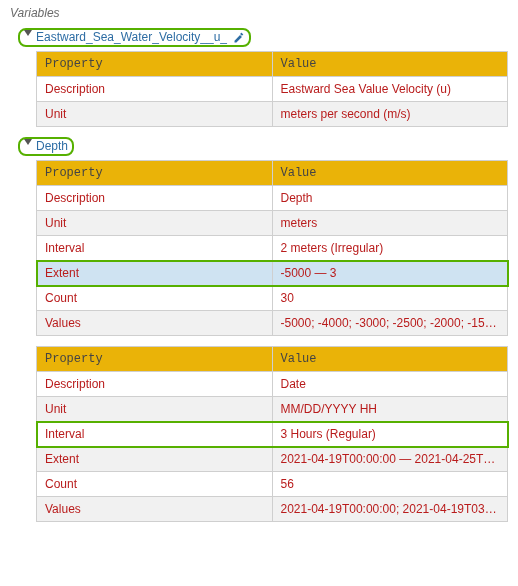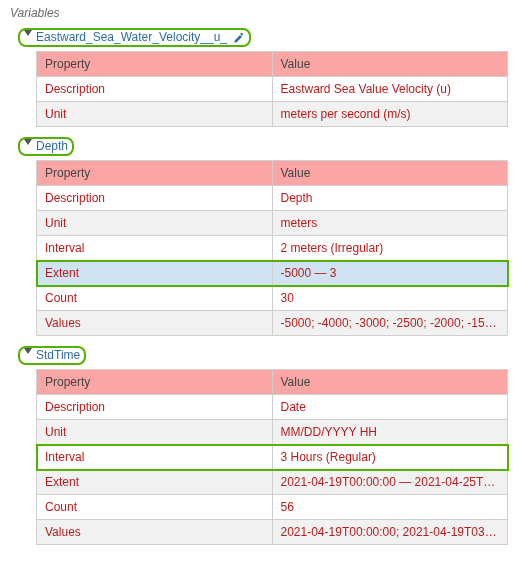--- a/index.html
+++ b/index.html
@@ -73,22 +73,23 @@
     text-align: left;
     padding: 5px 8px;
     font-weight: 400;
     color: #b91c1c;
     overflow: hidden;
     text-overflow: ellipsis;
     white-space: nowrap;
     font-size: 12px;
   }
   table.props th {
-    background: #fca5a5;
+    background: #eab308;
     color: #444;
+    font-family: Liberation Mono, monospace;
   }
   table.props tr:nth-child(odd) td {
     background: #ffffff;
   }
   table.props tr:nth-child(even) td {
     background: #f1f1f1;
   }
   tr.selected td {
     background: #cfe3f2 !important;
   }
@@ -179,26 +180,20 @@
         </tr>
         <tr>
           <td>Values</td>
           <td>-5000; -4000; -3000; -2500; -2000; -1500; -1...</td>
         </tr>
       </tbody>
     </table>
   </div>
 
   <div class="section">
-    <div class="section-header">
-      <span class="hl-box">
-        <span class="caret"></span>
-        <span class="section-label">StdTime</span>
-      </span>
-    </div>
     <table class="props">
       <colgroup>
           <col class="col-prop">
           <col class="col-val">
         </colgroup>
       <thead>
         <tr>
           <th>Property</th>
           <th>Value</th>
         </tr>

